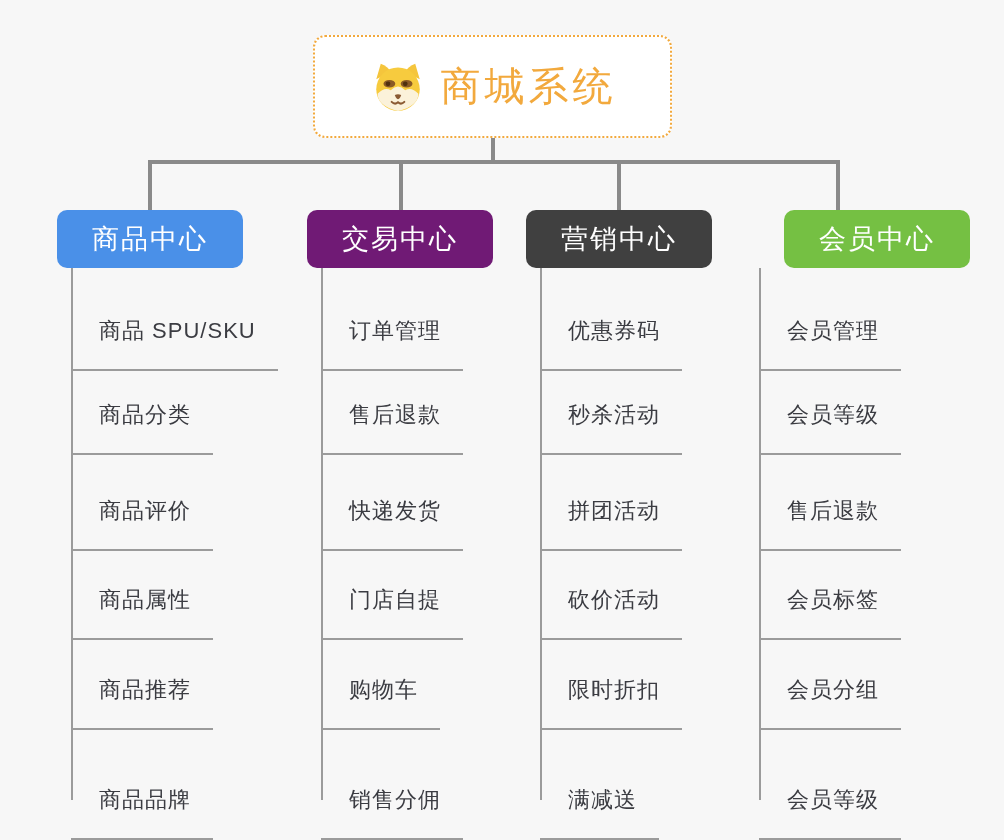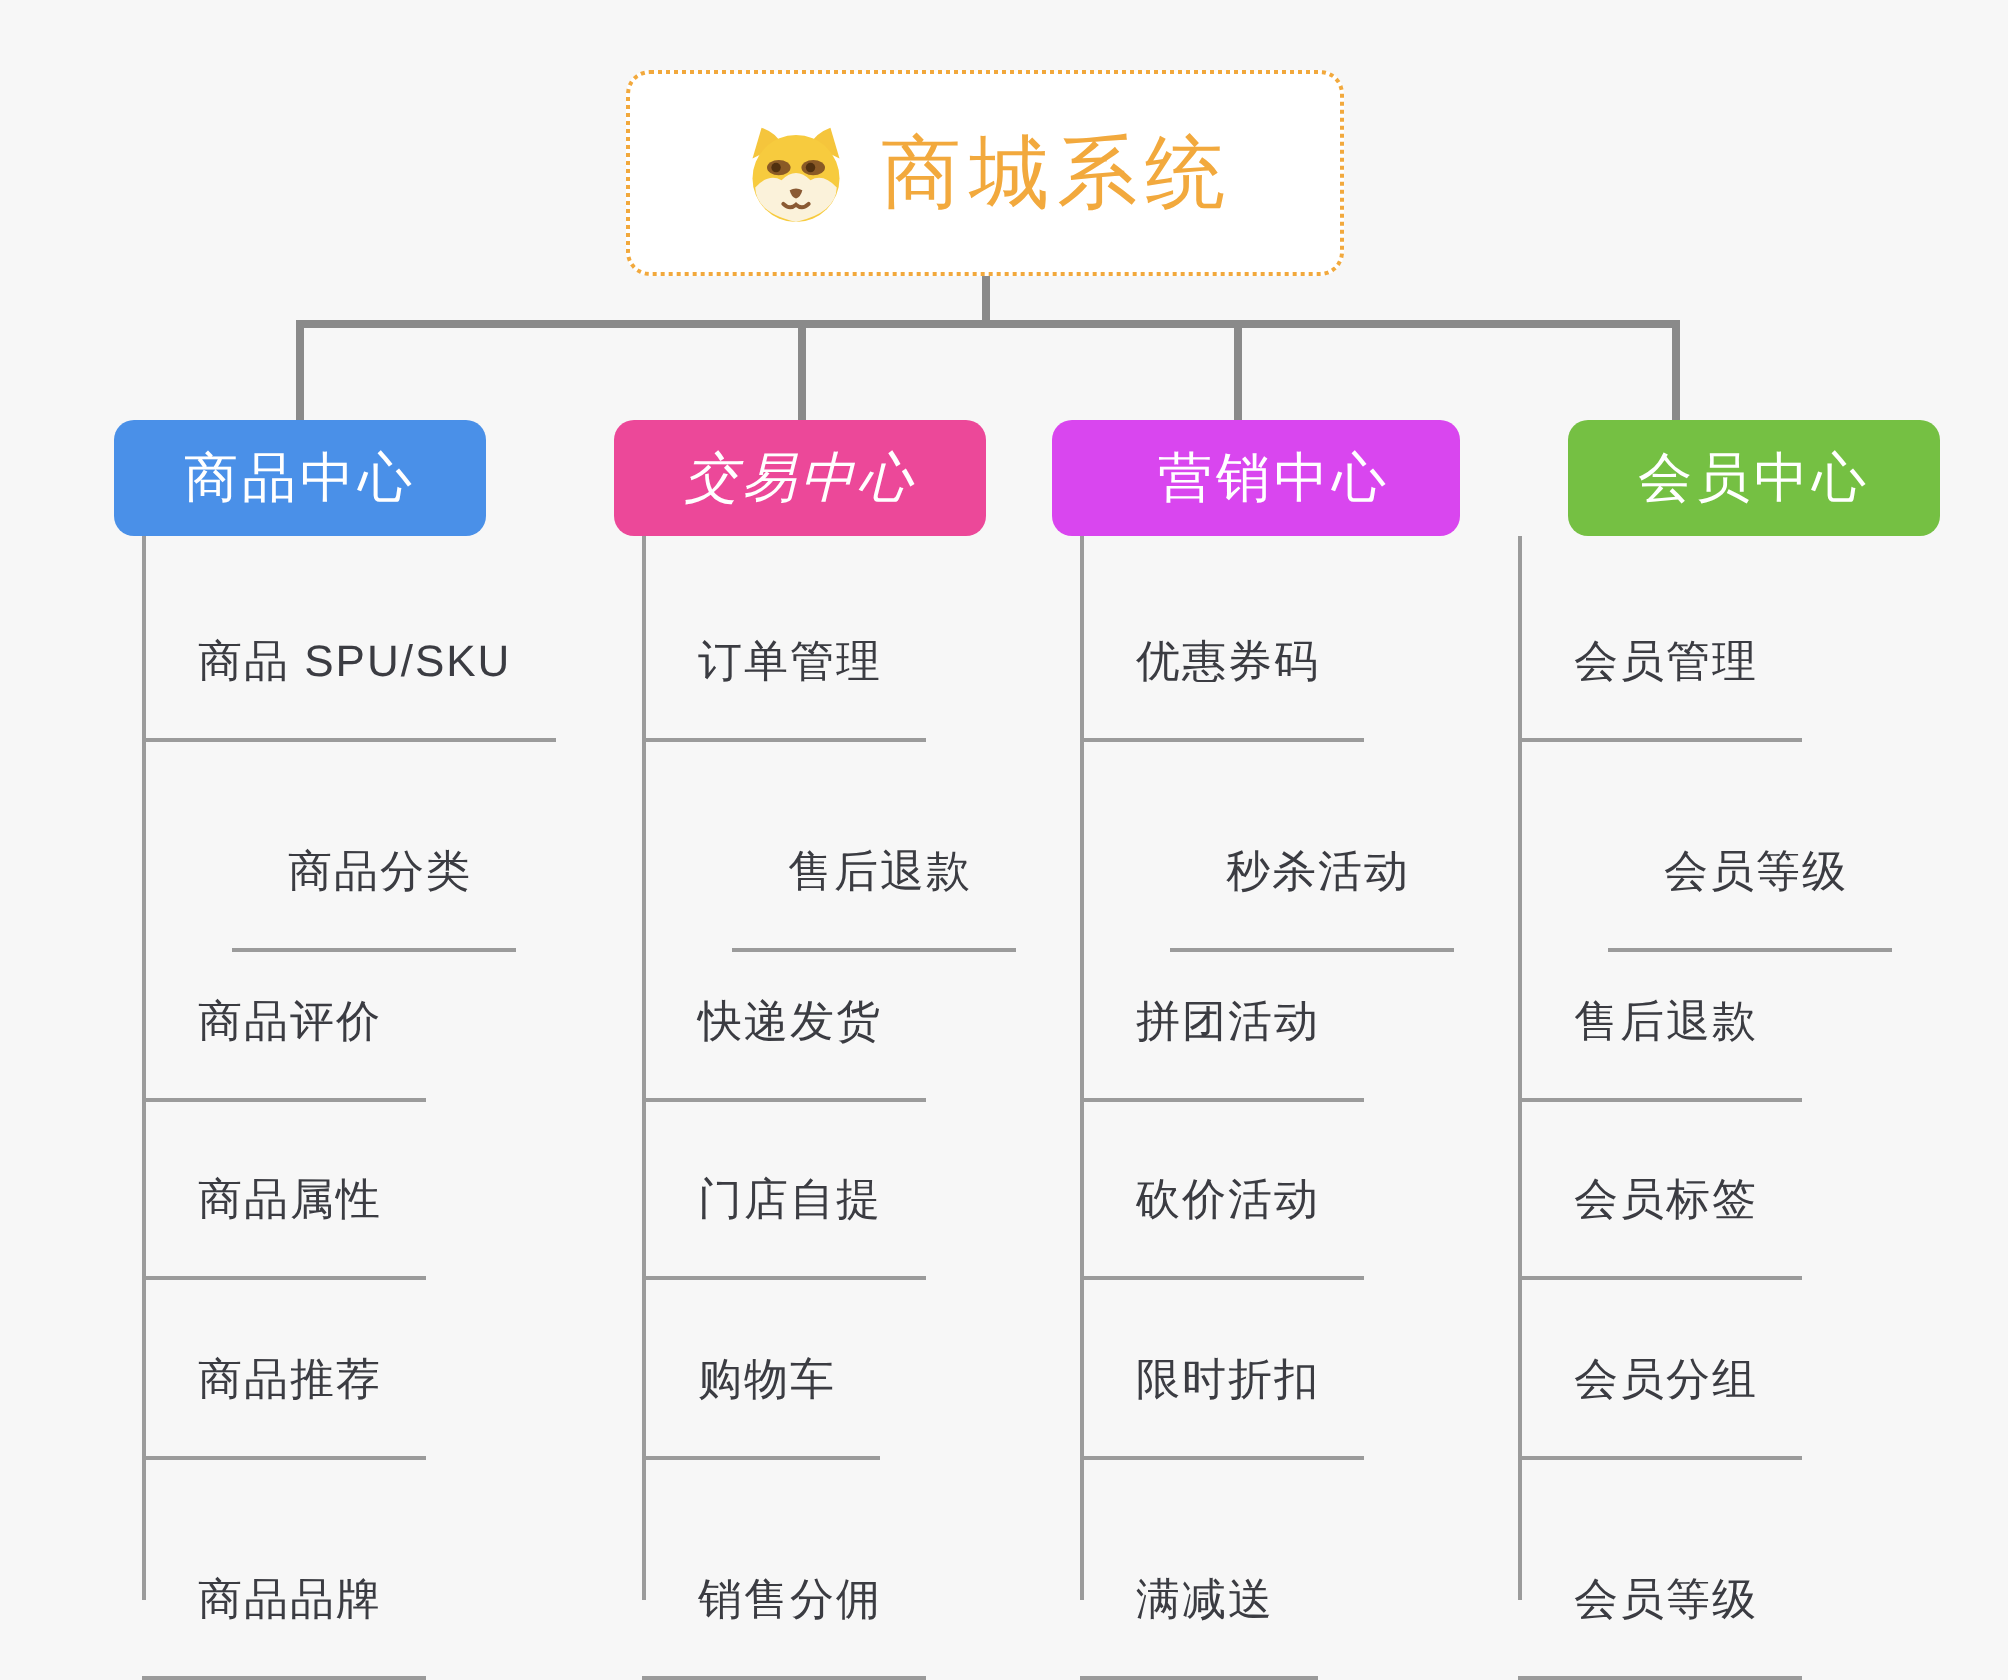--- a/index.html
+++ b/index.html
@@ -66,21 +66,21 @@
     position:absolute; left:0;
     white-space:nowrap;
     font-size:22px; letter-spacing:1px;
     line-height:28px; color:#3b3c42;
     padding:0 22px 24px 28px;
     border-bottom:2px solid #9b9b9b;
     width:max-content;
     cursor:default;
   }
   .leaf:nth-of-type(1) { top:49px;  }
-  .leaf:nth-of-type(2) { top:154px;margin-left:45px; }
+  .leaf:nth-of-type(2) { top:133px; }
   .leaf:nth-of-type(3) { top:229px; }
   .leaf:nth-of-type(4) { top:318px; }
   .leaf:nth-of-type(5) { top:408px; }
   .leaf:nth-of-type(6) { top:494px;margin-top:24px; }
 </style>
 </head>
 <body>
 
 <div class="canvas">
 
@@ -119,36 +119,36 @@
     <div class="leaf">商品 SPU/SKU</div>
           <div class="leaf">商品分类</div>
           <div class="leaf">商品评价</div>
           <div class="leaf">商品属性</div>
           <div class="leaf">商品推荐</div>
           <div class="leaf">商品品牌</div>
         </div>
   </div>
 
   <div class="branch">
-    <div class="branch-node" style="background: #ec4899; font-style: italic;">
+    <div class="branch-node" style="background: #701a75;">
       <span class="branch-label">交易中心</span>
     </div>
     <div class="leaves">
       <i class="spine"></i>
     <div class="leaf">订单管理</div>
           <div class="leaf">售后退款</div>
           <div class="leaf">快递发货</div>
           <div class="leaf">门店自提</div>
           <div class="leaf">购物车</div>
           <div class="leaf">销售分佣</div>
         </div>
   </div>
 
   <div class="branch">
-    <div class="branch-node" style="background: #d946ef; padding-left: 18px;">
+    <div class="branch-node" style="background: #404040;">
       <span class="branch-label">营销中心</span>
     </div>
     <div class="leaves">
       <i class="spine"></i>
     <div class="leaf">优惠券码</div>
           <div class="leaf">秒杀活动</div>
           <div class="leaf">拼团活动</div>
           <div class="leaf">砍价活动</div>
           <div class="leaf">限时折扣</div>
           <div class="leaf">满减送</div>

